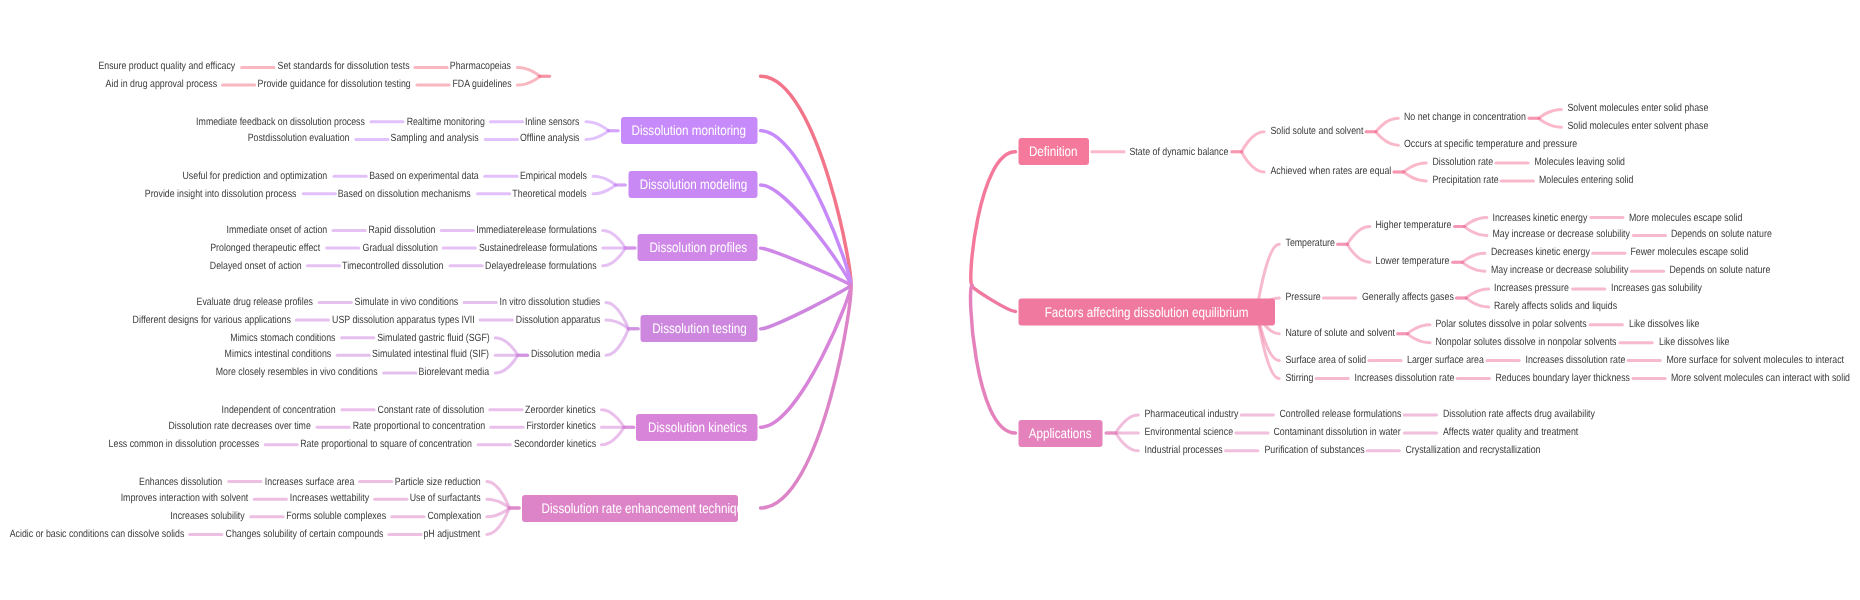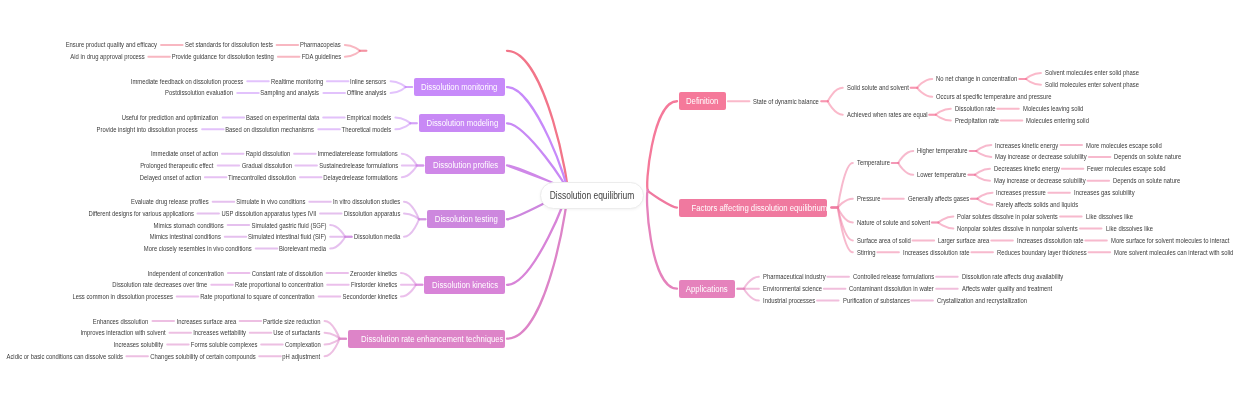--- a/index.html
+++ b/index.html
@@ -198,21 +198,21 @@
     <div class="nd leaf r" style="top: 83.3237px; left: 846.749px;"><span>Solid solute and solvent</span></div>
     <div class="nd leaf r" style="top: 74.386px; left: 936.208px;"><span>No net change in concentration</span></div>
     <div class="nd leaf r" style="top: 68.4275px; left: 1044.92px;"><span>Solvent molecules enter solid phase</span></div>
     <div class="nd leaf r" style="top: 80.3445px; left: 1044.92px;"><span>Solid molecules enter solvent phase</span></div>
     <div class="nd leaf r" style="top: 92.2615px; left: 936.208px;"><span>Occurs at specific temperature and pressure</span></div>
     <div class="nd leaf r" style="top: 110.137px; left: 846.749px;"><span>Achieved when rates are equal</span></div>
     <div class="nd leaf r" style="top: 104.178px; left: 954.801px;"><span>Dissolution rate</span></div>
     <div class="nd leaf r" style="top: 104.178px; left: 1022.73px;"><span>Molecules leaving solid</span></div>
     <div class="nd leaf r" style="top: 116.096px; left: 954.801px;"><span>Precipitation rate</span></div>
     <div class="nd leaf r" style="top: 116.096px; left: 1026.32px;"><span>Molecules entering solid</span></div>
-    <div class="nd chip" style="background: rgb(240, 121, 159); left: 679px; top: 198.605px; width: 148px;"><span>Factors affecting dissolution equilibrium</span></div>
+    <div class="nd chip" style="background: rgb(240, 121, 159); left: 679px; top: 198.605px; width: 171px;"><span>Factors affecting dissolution equilibrium</span></div>
     <div class="nd leaf r" style="top: 158.416px; left: 856.794px;"><span>Temperature</span></div>
     <div class="nd leaf r" style="top: 146.499px; left: 917.225px;"><span>Higher temperature</span></div>
     <div class="nd leaf r" style="top: 140.54px; left: 995.267px;"><span>Increases kinetic energy</span></div>
     <div class="nd leaf r" style="top: 140.54px; left: 1086.02px;"><span>More molecules escape solid</span></div>
     <div class="nd leaf r" style="top: 152.457px; left: 995.267px;"><span>May increase or decrease solubility</span></div>
     <div class="nd leaf r" style="top: 152.457px; left: 1114.38px;"><span>Depends on solute nature</span></div>
     <div class="nd leaf r" style="top: 170.333px; left: 917.225px;"><span>Lower temperature</span></div>
     <div class="nd leaf r" style="top: 164.374px; left: 993.971px;"><span>Decreases kinetic energy</span></div>
     <div class="nd leaf r" style="top: 164.374px; left: 1087.33px;"><span>Fewer molecules escape solid</span></div>
     <div class="nd leaf r" style="top: 176.291px; left: 993.971px;"><span>May increase or decrease solubility</span></div>
@@ -292,27 +292,26 @@
     <div class="nd chip" style="background: rgb(216, 132, 216); left: 424.471px; top: 275.834px; width: 80.5288px;"><span>Dissolution kinetics</span></div>
     <div class="nd leaf l" style="top: 268.59px; right: 843.029px;"><span>Zeroorder kinetics</span></div>
     <div class="nd leaf l" style="top: 268.59px; right: 917.483px;"><span>Constant rate of dissolution</span></div>
     <div class="nd leaf l" style="top: 268.59px; right: 1016.07px;"><span>Independent of concentration</span></div>
     <div class="nd leaf l" style="top: 280.334px; right: 843.029px;"><span>Firstorder kinetics</span></div>
     <div class="nd leaf l" style="top: 280.334px; right: 916.815px;"><span>Rate proportional to concentration</span></div>
     <div class="nd leaf l" style="top: 280.334px; right: 1032.7px;"><span>Dissolution rate decreases over time</span></div>
     <div class="nd leaf l" style="top: 292.078px; right: 843.029px;"><span>Secondorder kinetics</span></div>
     <div class="nd leaf l" style="top: 292.078px; right: 925.313px;"><span>Rate proportional to square of concentration</span></div>
     <div class="nd leaf l" style="top: 292.078px; right: 1067.28px;"><span>Less common in dissolution processes</span></div>
-    <div class="nd chip" style="background: rgb(221, 132, 200); left: 348.078px; top: 329.675px; width: 157px;"><span>Dissolution rate enhancement techniques</span></div>
+    <div class="nd chip" style="background: rgb(221, 132, 200); left: 348.078px; top: 329.675px; width: 144px;"><span>Dissolution rate enhancement techniques</span></div>
     <div class="nd leaf l" style="top: 316.559px; right: 919.422px;"><span>Particle size reduction</span></div>
     <div class="nd leaf l" style="top: 316.559px; right: 1004.31px;"><span>Increases surface area</span></div>
     <div class="nd leaf l" style="top: 316.559px; right: 1091.48px;"><span>Enhances dissolution</span></div>
     <div class="nd leaf l" style="top: 328.303px; right: 919.422px;"><span>Use of surfactants</span></div>
     <div class="nd leaf l" style="top: 328.303px; right: 994.204px;"><span>Increases wettability</span></div>
     <div class="nd leaf l" style="top: 328.303px; right: 1074.52px;"><span>Improves interaction with solvent</span></div>
     <div class="nd leaf l" style="top: 340.047px; right: 919.422px;"><span>Complexation</span></div>
     <div class="nd leaf l" style="top: 340.047px; right: 982.799px;"><span>Forms soluble complexes</span></div>
     <div class="nd leaf l" style="top: 340.047px; right: 1076.82px;"><span>Increases solubility</span></div>
     <div class="nd leaf l" style="top: 351.791px; right: 919.422px;"><span>pH adjustment</span></div>
     <div class="nd leaf l" style="top: 351.791px; right: 984.75px;"><span>Changes solubility of certain compounds</span></div>
     <div class="nd leaf l" style="top: 351.791px; right: 1117.58px;"><span>Acidic or basic conditions can dissolve solids</span></div>
-    <div class="nd root" style="left: 540.23px; top: 182px; width: 103.54px;"><span>Dissolution equilibrium</span></div>
   </div>
 
 </body></html>

